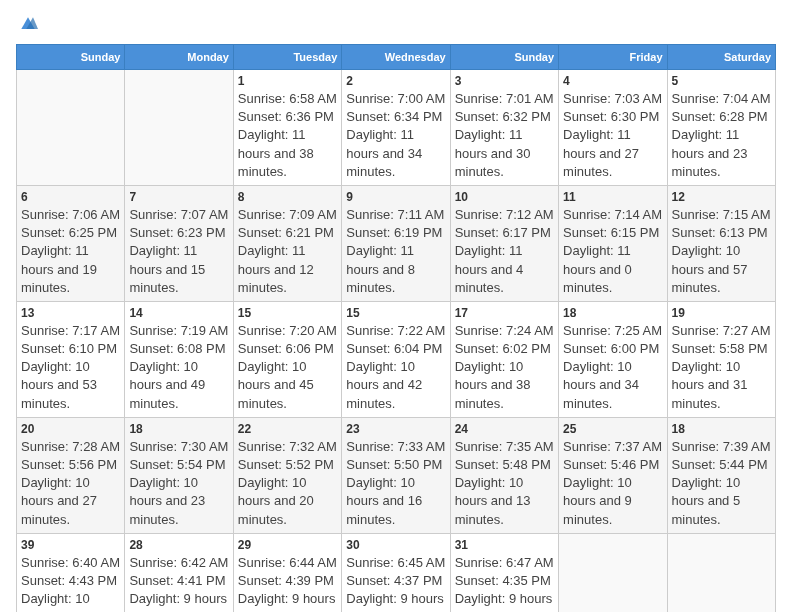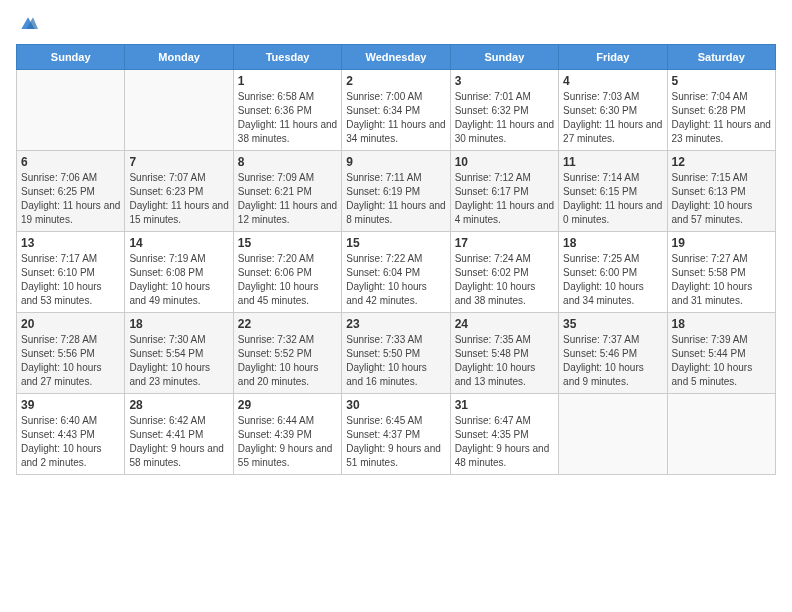--- a/index.html
+++ b/index.html
@@ -54,21 +54,21 @@
     }
     .calendar {
       width: 100%;
       border-collapse: collapse;
       font-size: 11px;
     }
     .calendar th {
       background-color: #4a90d9;
       color: white;
       padding: 6px 4px;
-      text-align: center;
+      text-align: right;
       font-weight: bold;
       border: 1px solid #3a7fc1;
     }
     .calendar td {
       border: 1px solid #ccc;
       vertical-align: top;
       padding: 4px;
       width: calc(100% / 7);
       min-height: 80px;
       background: #fff;
@@ -78,21 +78,21 @@
     }
     .day-number {
       font-weight: bold;
       font-size: 12px;
       display: block;
       margin-bottom: 2px;
       color: #333;
     }
     .day-info {
       color: #444;
-      font-size: 10px;
+      font-size: 13px;
       line-height: 1.4;
     }
     .row-alt td {
       background: #f5f5f5;
     }
   </style>
 </head>
 <body>
 
 <div class="header">
@@ -226,21 +226,21 @@
         </td>
         <td>
           <span class="day-number">23</span>
           <div class="day-info">Sunrise: 7:33 AM<br>Sunset: 5:50 PM<br>Daylight: 10 hours and 16 minutes.</div>
         </td>
         <td>
           <span class="day-number">24</span>
           <div class="day-info">Sunrise: 7:35 AM<br>Sunset: 5:48 PM<br>Daylight: 10 hours and 13 minutes.</div>
         </td>
         <td>
-          <span class="day-number">35</span>
+          <span class="day-number">25</span>
           <div class="day-info">Sunrise: 7:37 AM<br>Sunset: 5:46 PM<br>Daylight: 10 hours and 9 minutes.</div>
         </td>
         <td>
           <span class="day-number">18</span>
           <div class="day-info">Sunrise: 7:39 AM<br>Sunset: 5:44 PM<br>Daylight: 10 hours and 5 minutes.</div>
         </td>
       </tr>
       <tr>
         <td>
           <span class="day-number">39</span>

